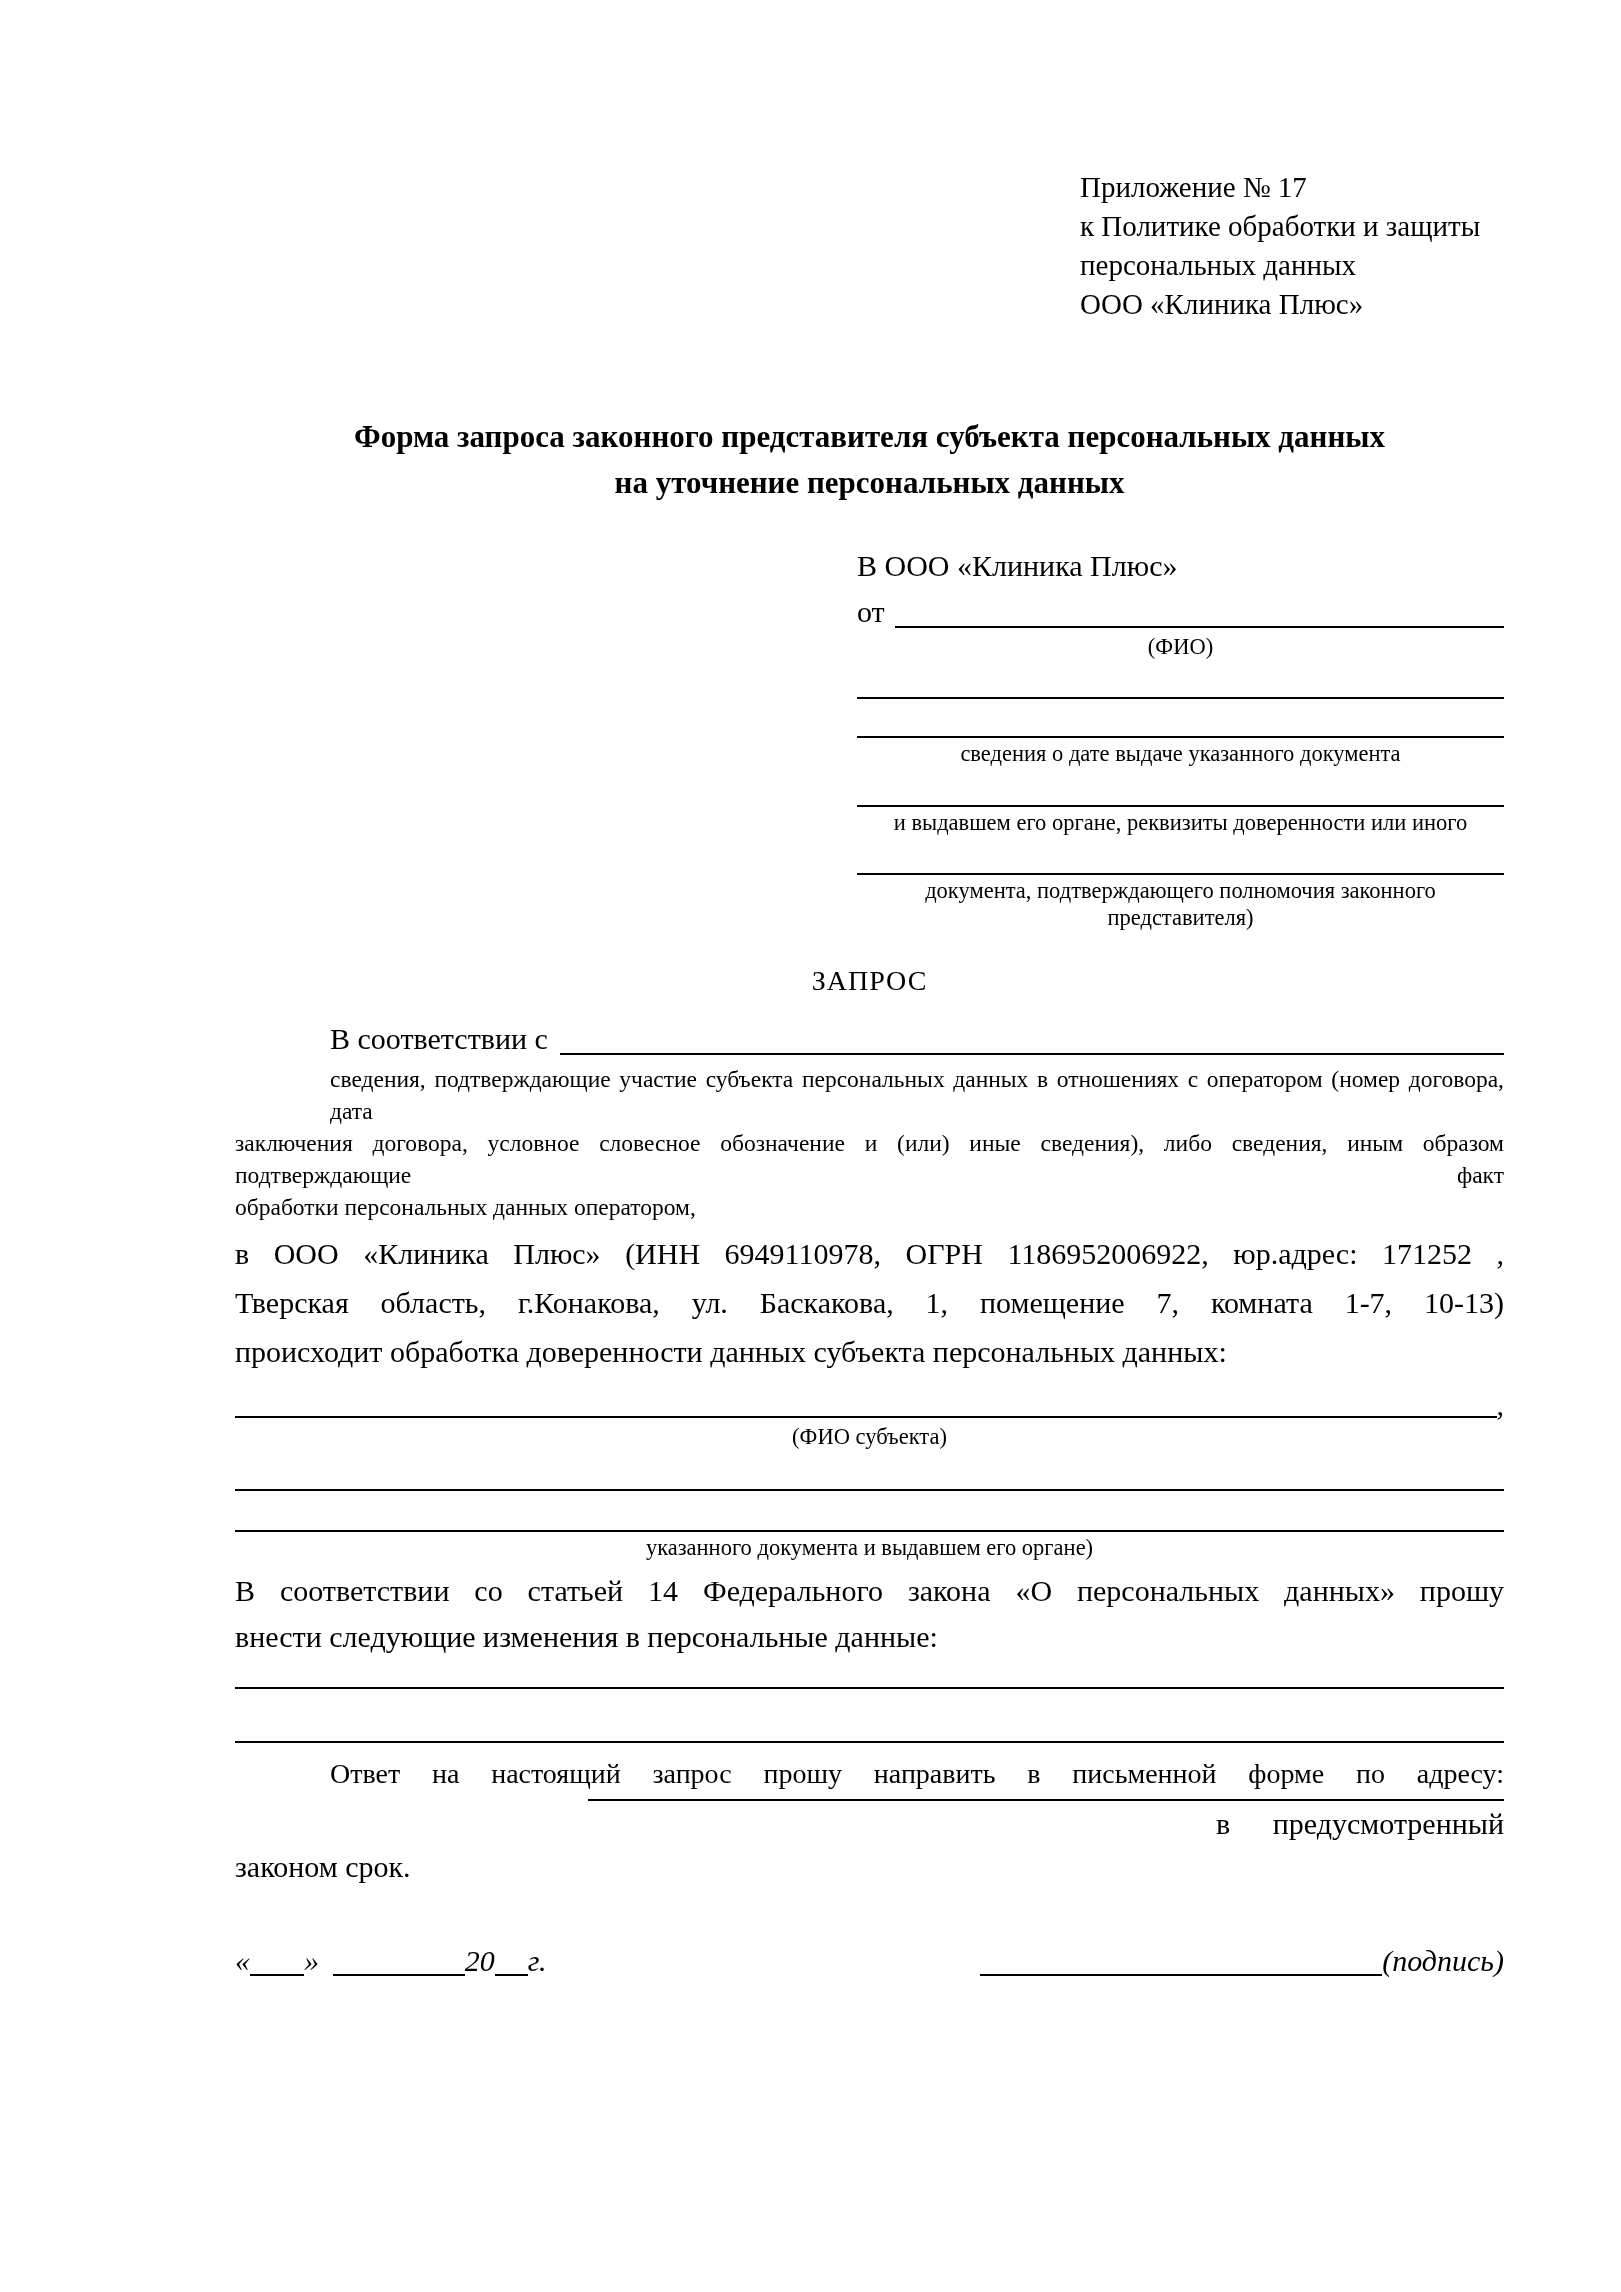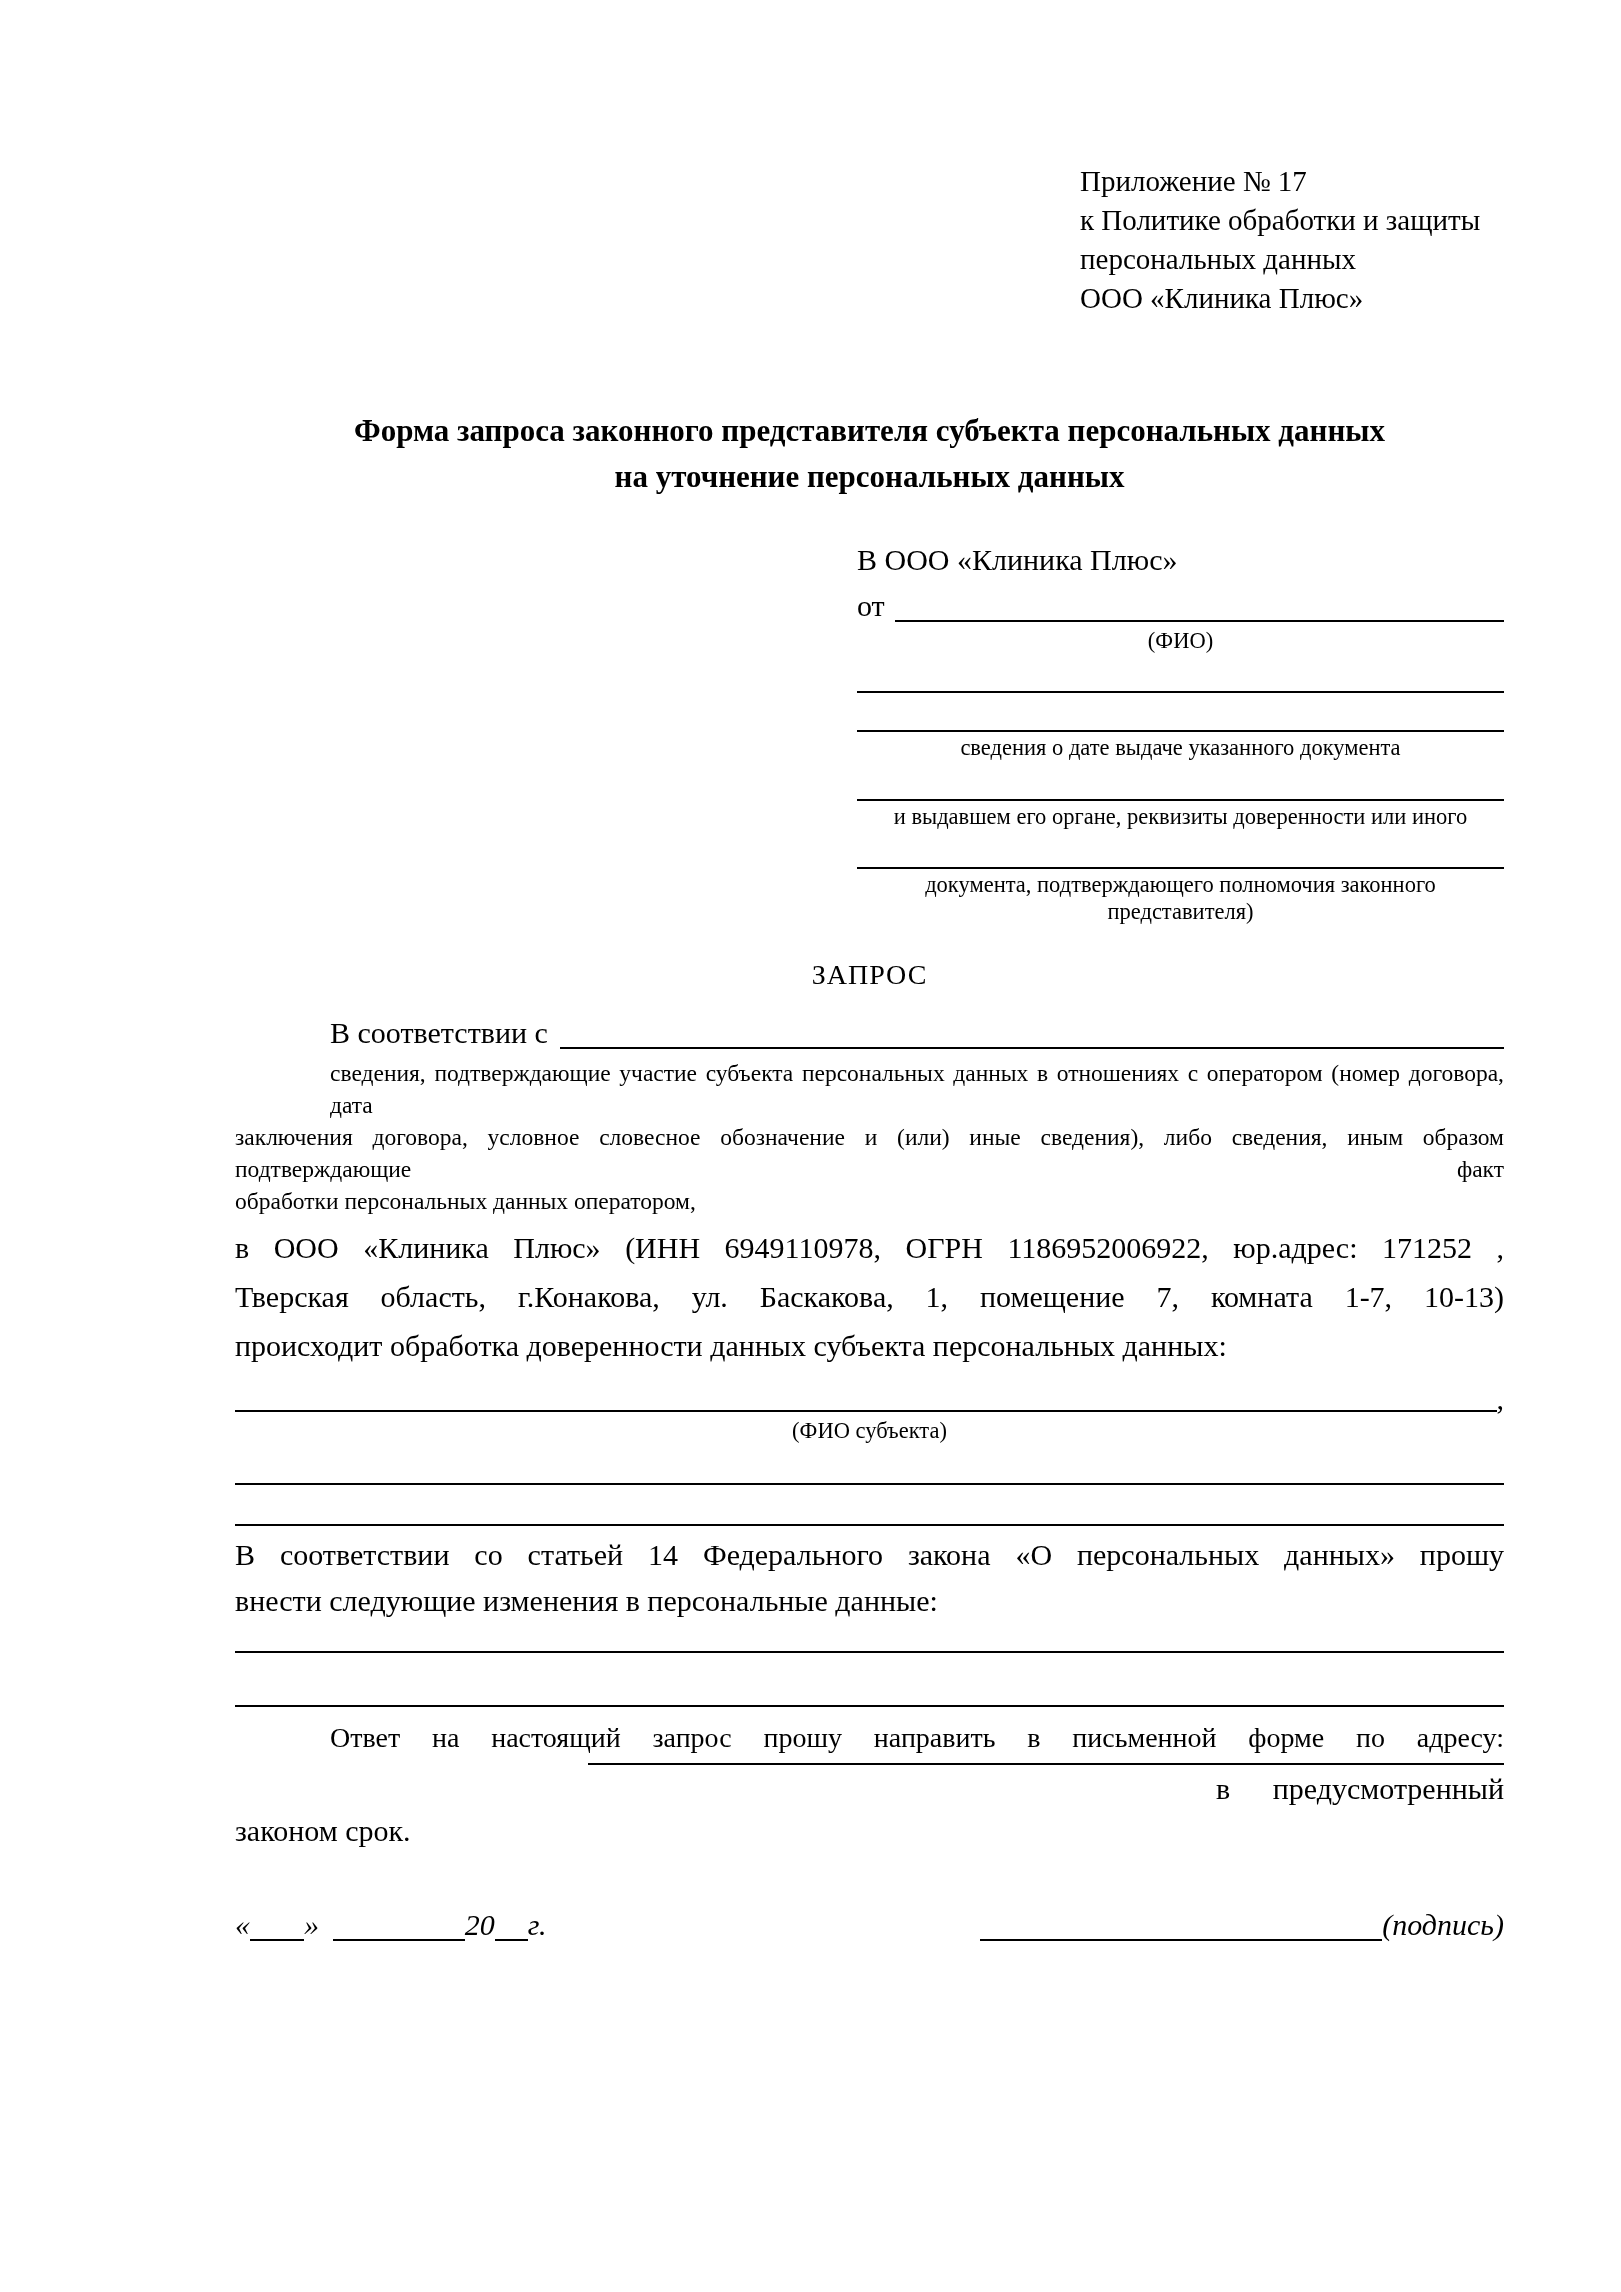--- a/index.html
+++ b/index.html
@@ -5,20 +5,21 @@
   * { margin:0; padding:0; box-sizing:border-box; }
   html,body { background:#ffffff; }
   .page {
     position:relative;
     width:1621px; height:1974px;
     background:#ffffff;
     color:#000;
     font-family:"Liberation Serif","DejaVu Serif",serif;
     padding:162px 117px 0 235px;
     overflow:hidden;
+    margin-top:6px;
   }
   
   .appendix { margin-left:845px; font-size:29px; line-height:39px; }
   
   .title { margin-top:90px; text-align:center; font-weight:bold; font-size:31px; line-height:46px; }
   
   .addressee { margin-top:37px; margin-left:622px; font-size:30px; }
   .addr-to { line-height:45px; }
   .row { display:flex; }
   .from-row { height:43px; align-items:flex-end; line-height:39px; }
@@ -112,20 +113,21 @@
   </div>
 
   <div class="row comma-row">
     <span class="fill"></span>
     <span>,</span>
   </div>
   <div class="cap">(ФИО субъекта)</div>
 
   <div class="uline h42"></div>
   <div class="uline h42"></div>
+  <div class="cap">указанного документа и выдавшем его органе)</div>
 
   <div class="body-par par47">
     <div class="just">В  соответствии  со  статьей  14  Федерального  закона  «О  персональных  данных»  прошу</div>
     <div>внести следующие изменения в персональные данные:</div>
   </div>
 
   <div class="uline h30"></div>
   <div class="uline h55"></div>
 
   <div class="reply1 just">Ответ на настоящий запрос прошу направить в письменной форме по адресу:</div>

